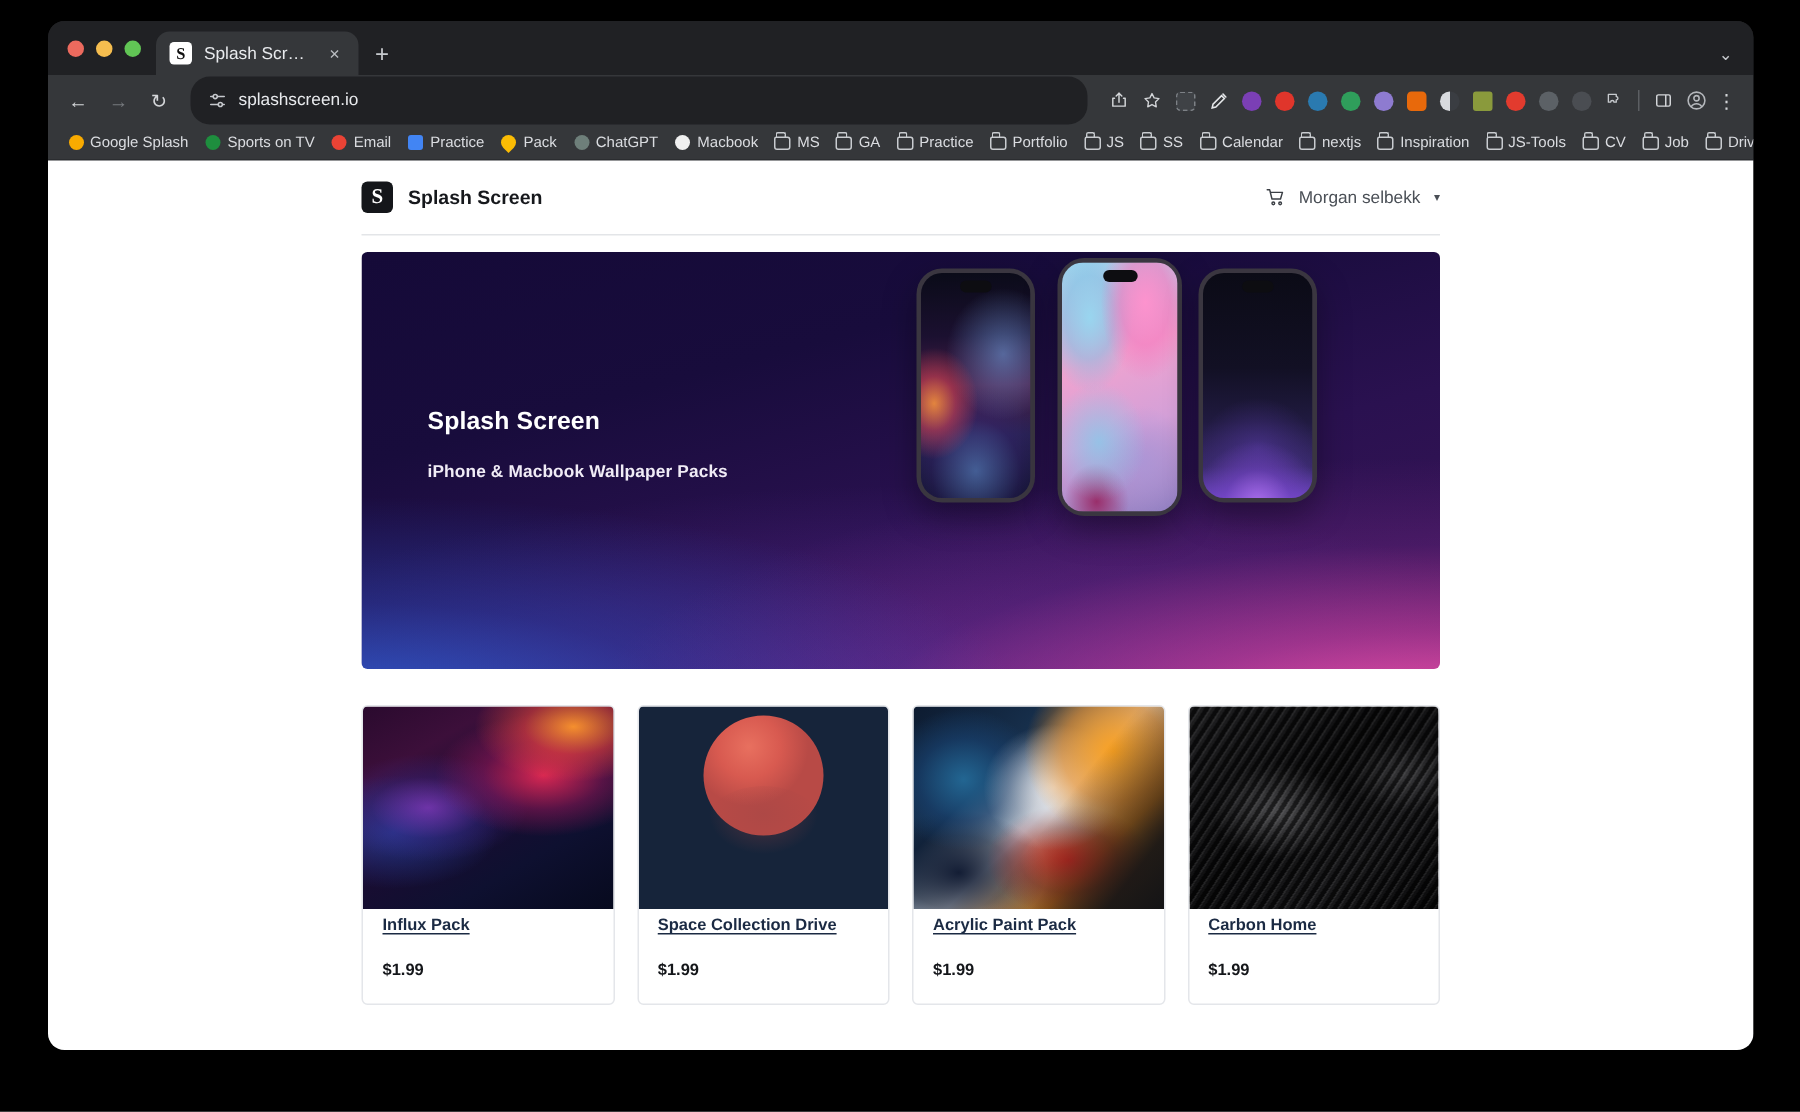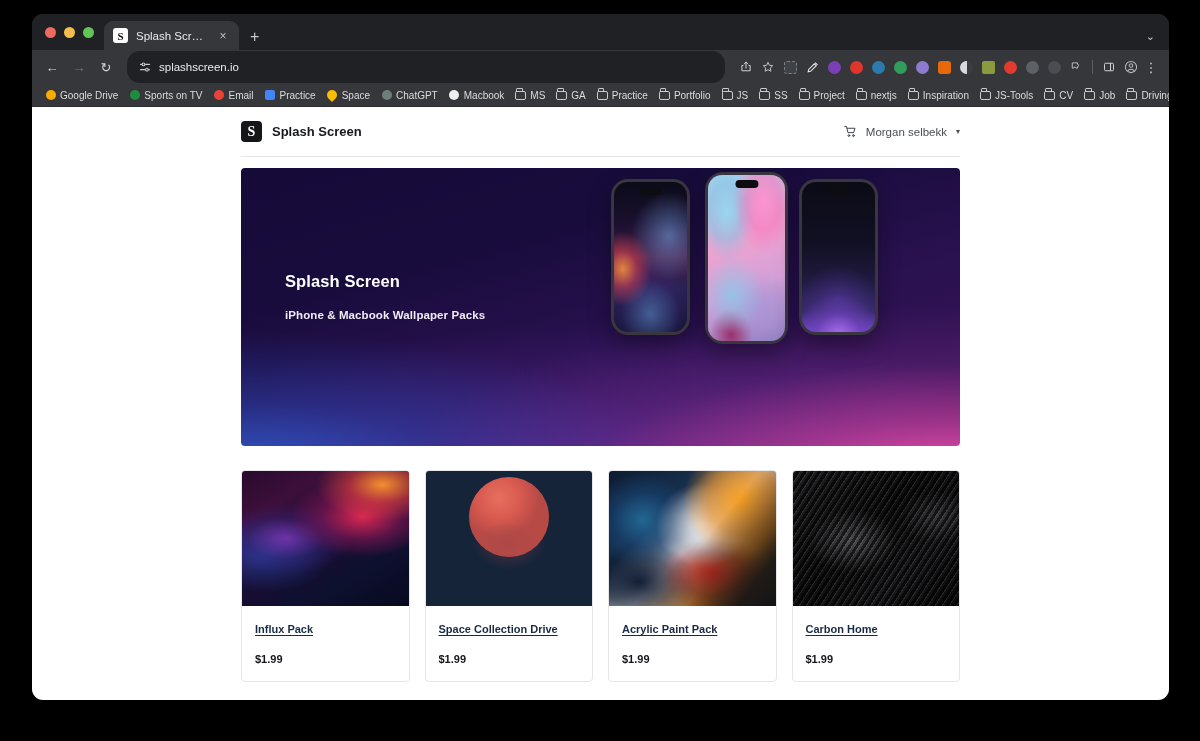--- a/index.html
+++ b/index.html
@@ -245,21 +245,21 @@
     gap: 15px;
     margin-top: 24px;
   }
   .card {
     background: #fff;
     border: 1px solid #e4e6ea;
     border-radius: 4px;
     overflow: hidden;
   }
   .card-img { height: 135px; width: 100%; }
-  .card-body { padding: 13px 13px 16px 13px; }
+  .card-body { padding: 1px 13px 16px 13px; }
   .card-link {
     display: inline-block;
     font-size: 11px; font-weight: bold;
     color: #1b2a43;
     text-decoration: underline;
     text-underline-offset: 2px;
   }
   .card-price {
     margin-top: 16px;
     font-size: 11px; font-weight: bold; color: #14161a;
@@ -430,21 +430,21 @@
       </span>
       <span class="tb-dots">⋮</span>
     </div>
   </div>
 
   <div class="bookmarks" id="bookmarks-bar">
       <span class="bm">
         <span class="bm-ico">
           <span style="width: 10px; height: 10px; border-radius: 50%; background: rgb(249, 171, 0); display: block;"></span>
         </span>
-        <span>Google Drive</span>
+        <span>Google Splash</span>
       </span>
       <span class="bm">
         <span class="bm-ico">
           <span style="width: 10px; height: 10px; border-radius: 50%; background: rgb(30, 142, 62); display: block;"></span>
         </span>
         <span>Sports on TV</span>
       </span>
       <span class="bm">
         <span class="bm-ico">
           <span style="width: 10px; height: 10px; border-radius: 50%; background: rgb(234, 67, 53); display: block;"></span>
@@ -454,21 +454,21 @@
       <span class="bm">
         <span class="bm-ico">
           <span style="width: 10px; height: 10px; border-radius: 2px; background: rgb(66, 133, 244); display: block;"></span>
         </span>
         <span>Practice</span>
       </span>
       <span class="bm">
         <span class="bm-ico">
           <span style="width: 10px; height: 10px; border-radius: 50% 50% 50% 0px; transform: rotate(-45deg); background: rgb(251, 188, 4); display: block;"></span>
         </span>
-        <span>Space</span>
+        <span>Pack</span>
       </span>
       <span class="bm">
         <span class="bm-ico">
           <span style="width: 10px; height: 10px; border-radius: 50%; background: rgb(110, 127, 122); display: block;"></span>
         </span>
         <span>ChatGPT</span>
       </span>
       <span class="bm">
         <span class="bm-ico">
           <span style="width: 10px; height: 10px; border-radius: 50%; background: rgb(240, 240, 240); display: block;"></span>
@@ -508,21 +508,21 @@
       <span class="bm">
         <span class="bm-ico">
           <span class="folder-ico"></span>
         </span>
         <span>SS</span>
       </span>
       <span class="bm">
         <span class="bm-ico">
           <span class="folder-ico"></span>
         </span>
-        <span>Project</span>
+        <span>Calendar</span>
       </span>
       <span class="bm">
         <span class="bm-ico">
           <span class="folder-ico"></span>
         </span>
         <span>nextjs</span>
       </span>
       <span class="bm">
         <span class="bm-ico">
           <span class="folder-ico"></span>

